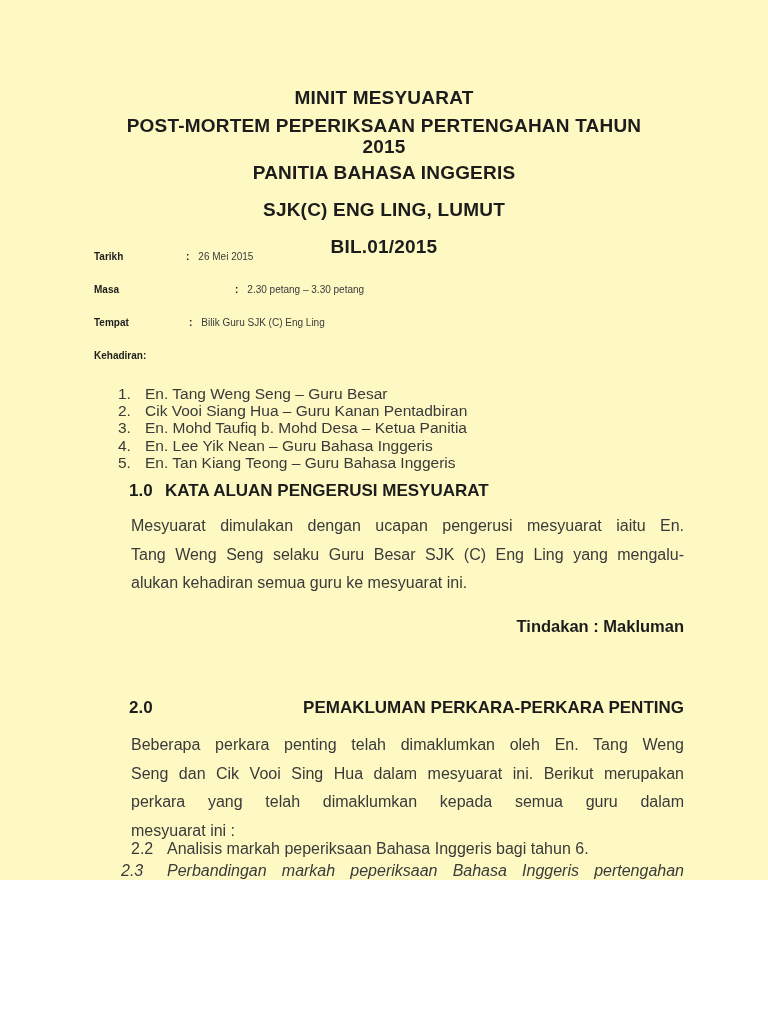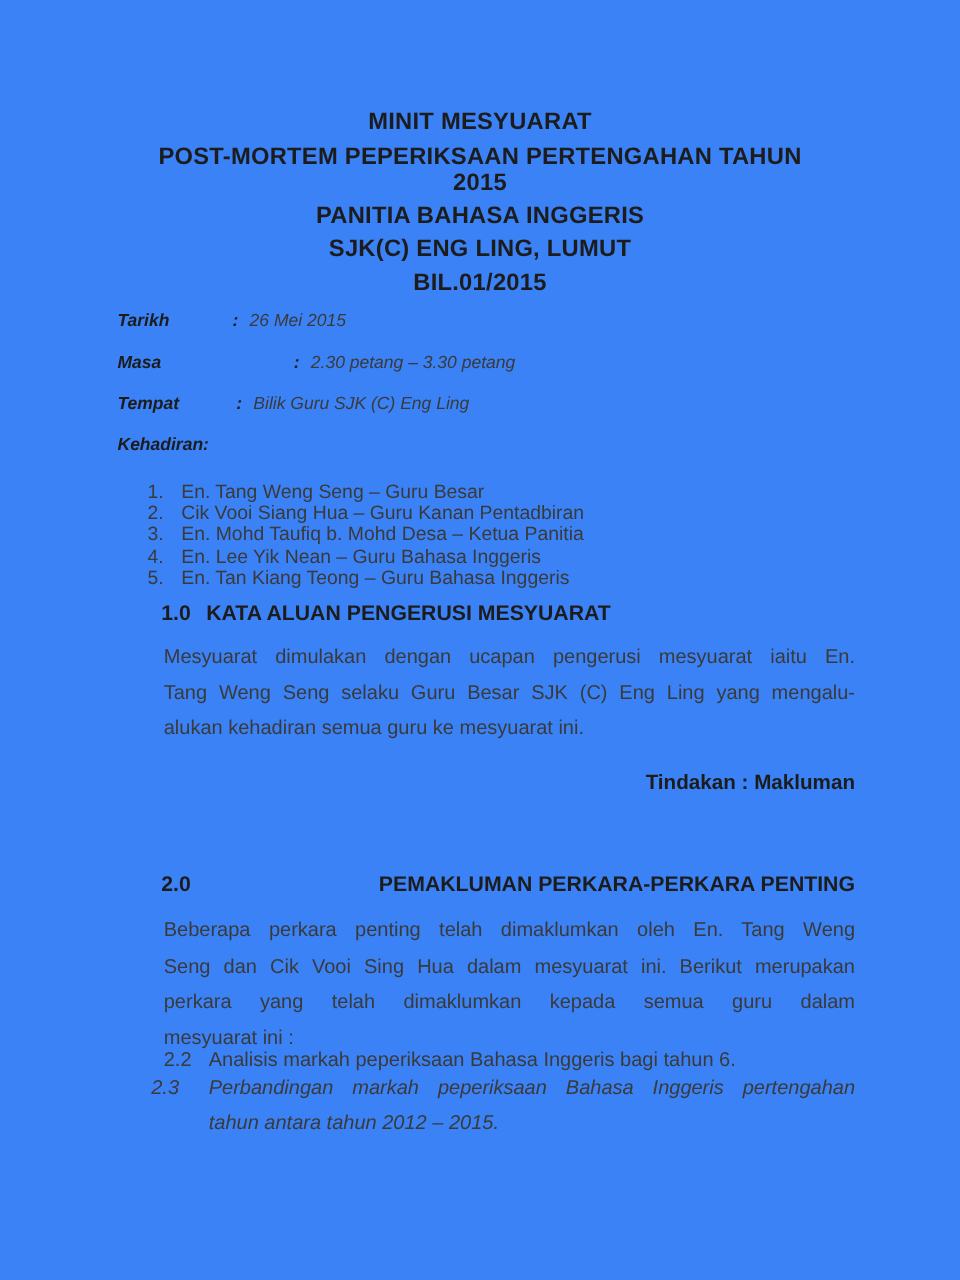--- a/index.html
+++ b/index.html
@@ -3,22 +3,22 @@
 <meta charset="utf-8">
 <style>
   html, body {
     margin: 0;
     padding: 0;
     background: #ffffff;
   }
   .page {
     position: relative;
     width: 768px;
-    height: 1024px;
-    background: #3b82f6;
+    height: 880px;
+    background: #fef9c3;
     overflow: hidden;
     font-family: "Liberation Sans", "DejaVu Sans", sans-serif;
     color: #3a3a3a;
   }
 
   
   .title-block {
     position: absolute;
     top: 87px;
     left: 0;
@@ -26,31 +26,30 @@
     text-align: center;
     font-weight: bold;
     color: #1c1c1c;
     font-size: 19px;
     line-height: 21px;
     letter-spacing: 0.2px;
   }
   .title-line { white-space: nowrap; }
   .mt7 { margin-top: 7px; }
   .mt5 { margin-top: 5px; }
-  .mt6 { margin-top: 6px; }
+  .mt6 { margin-top: 16px; }
 
   
   .meta {
     position: absolute;
     top: 246px;
     left: 94px;
     right: 84px;
-    font-size: 14px;
-    line-height: 21px;
-    font-style: italic;
+    font-size: 10px;
+    line-height: 21px;
   }
   .meta-row { display: flex; height: 21px; margin-bottom: 12px; }
   .meta-label { font-weight: bold; color: #1c1c1c; flex: 0 0 auto; }
   .meta-row:nth-child(1) .meta-label { width: 92px; }
   .meta-row:nth-child(2) .meta-label { width: 141px; }
   .meta-row:nth-child(3) .meta-label { width: 95px; }
   .meta-colon { font-weight: bold; color: #1c1c1c; margin-right: 9px; flex: 0 0 auto; }
   .meta-value { color: #3a3a3a; }
   .attendance-heading { font-weight: bold; color: #1c1c1c; }
 

